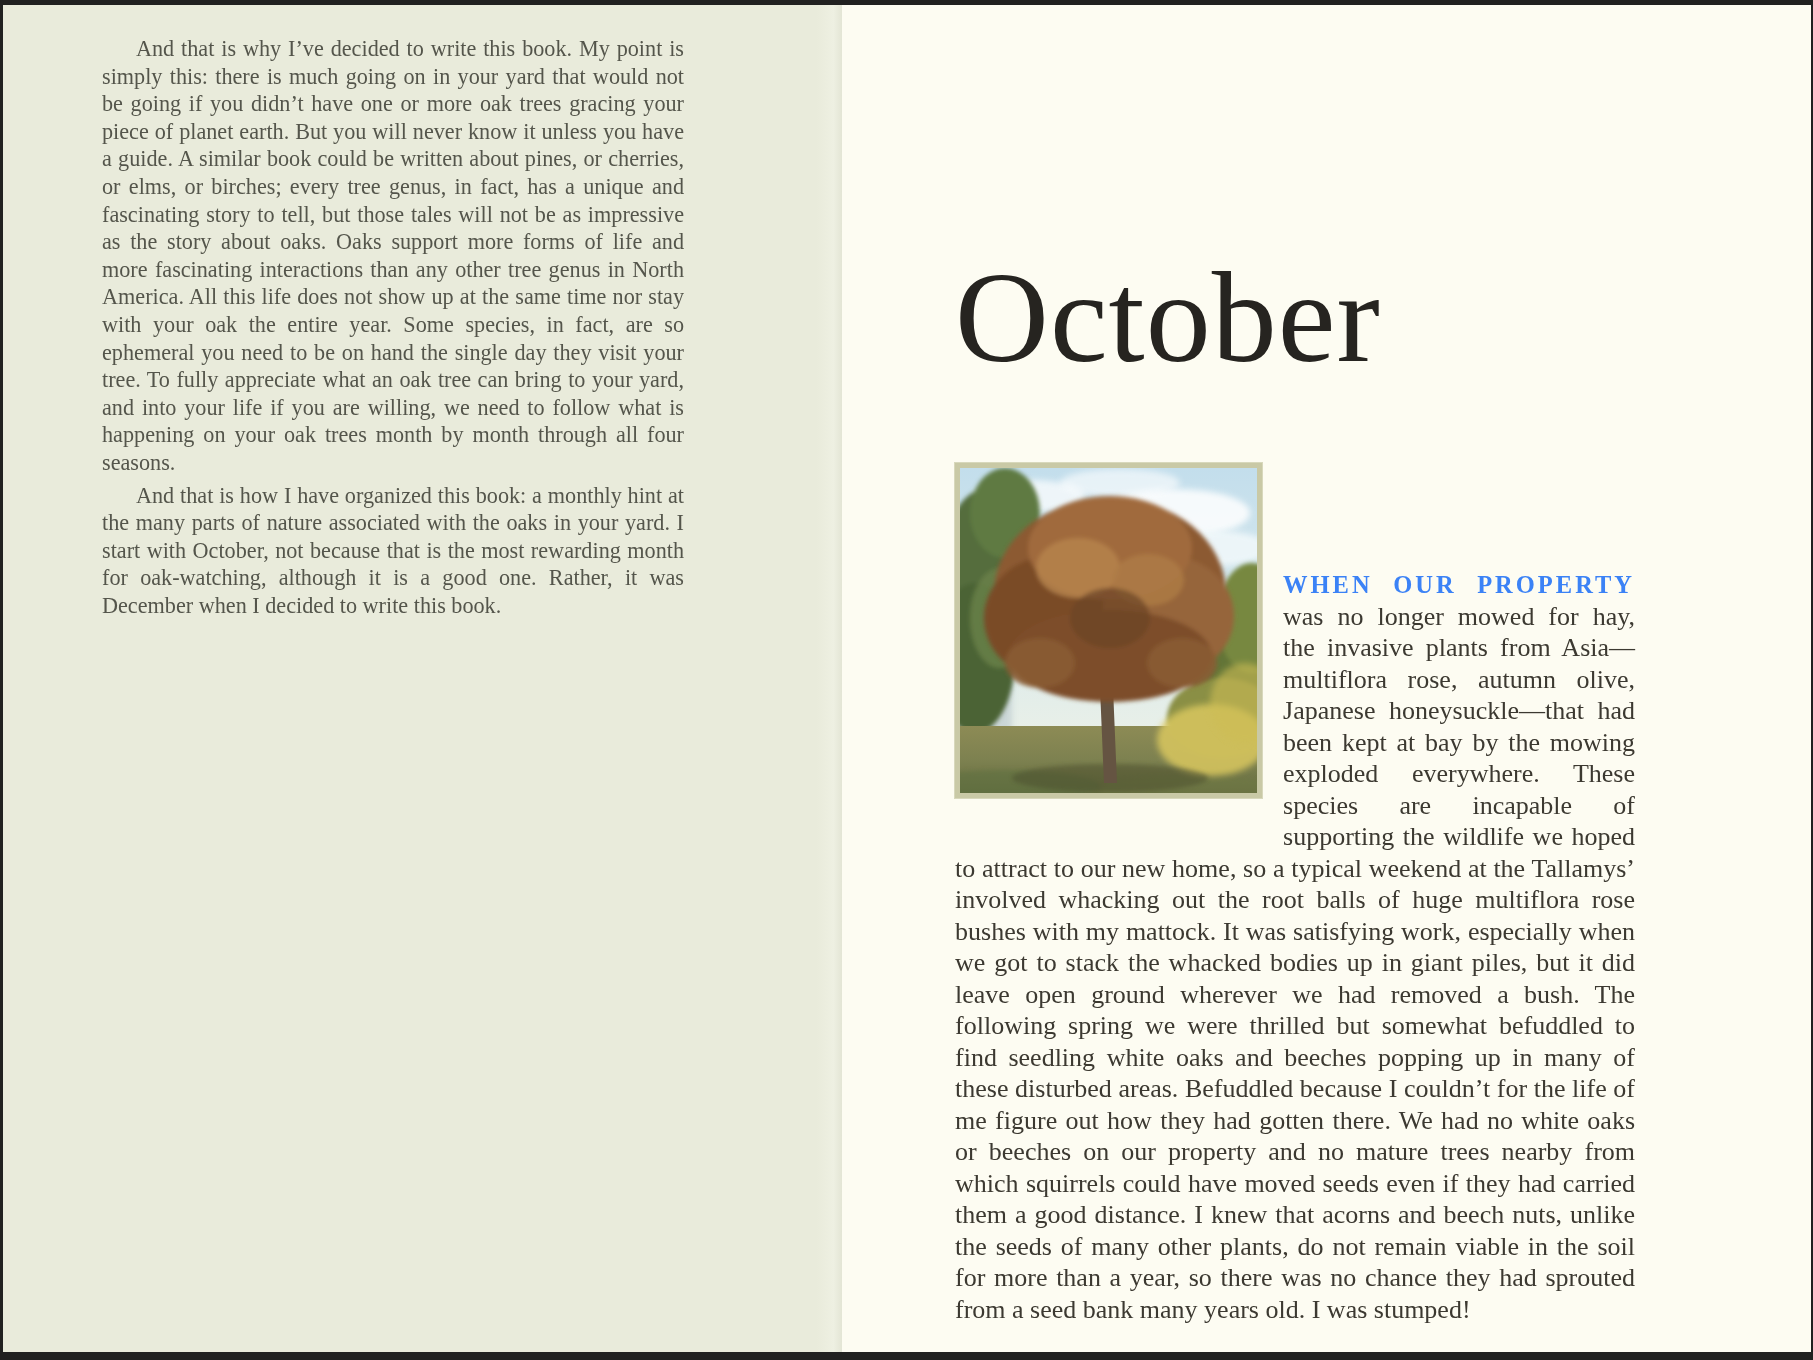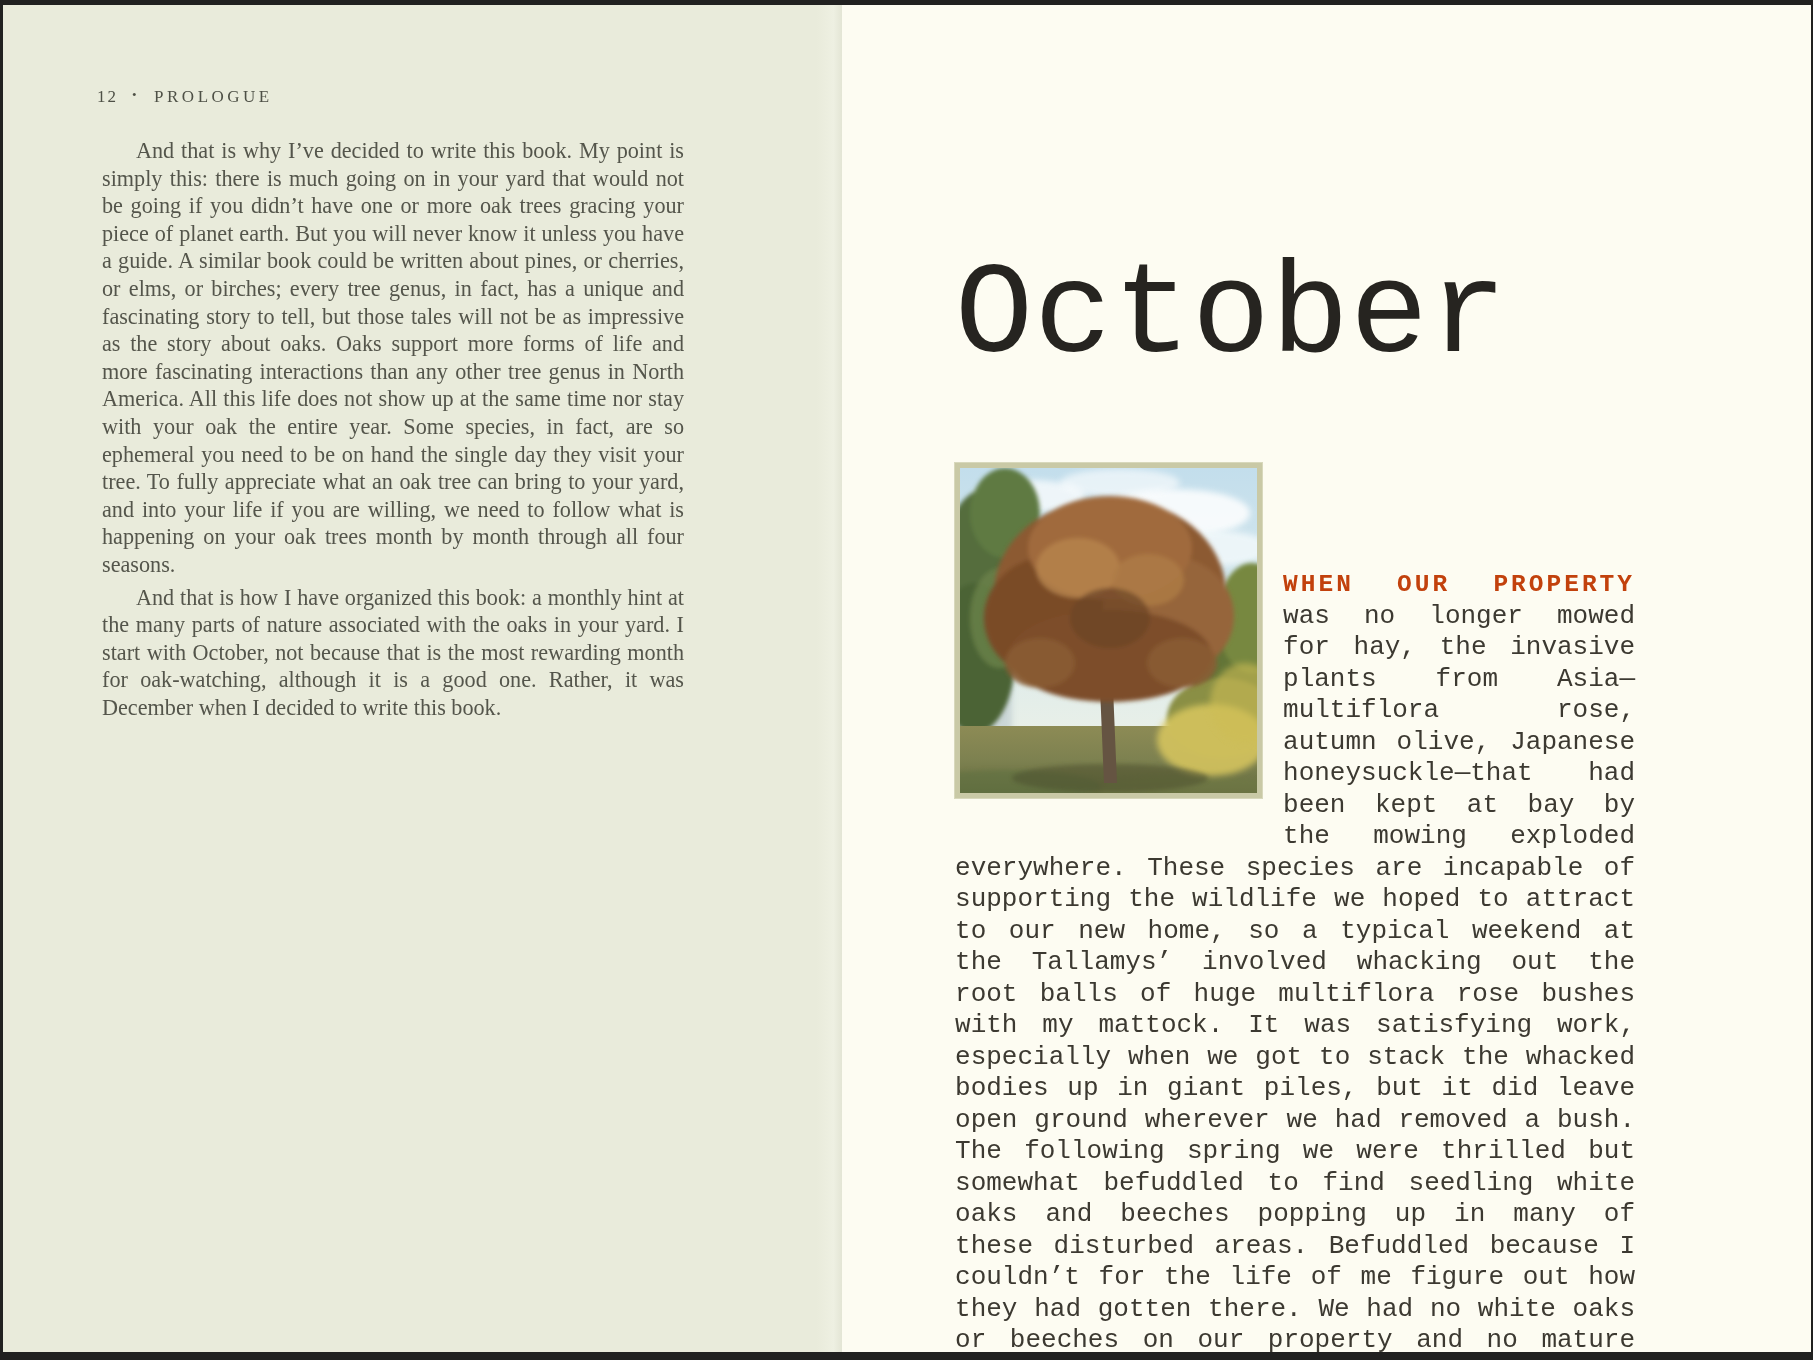--- a/index.html
+++ b/index.html
@@ -18,21 +18,20 @@
   }
   .page{height:1347px;box-sizing:border-box;position:relative;}
   .page-left{
     width:904px;
     background:#e9ebdb;
     background:linear-gradient(to right,#e9ebdb 0%,#e9ebdb 97%,#eef0e2 99%,#e3e5d5 100%);
   }
   .page-right{
     width:1044px;
     background:#fdfcf2;
-    font-family:Liberation Mono, monospace;
   }
   
   .running-head{
     margin:82px 0 0 94px;
     font-size:17px;
     letter-spacing:3.5px;
     color:#4e5046;
     display:flex;align-items:baseline;
   }
   .running-head .pageno{letter-spacing:2px;}
@@ -73,34 +72,29 @@
     padding-top:106px;
     font-size:26px;
     line-height:31.5px;
     color:#3c3931;
     text-align:justify;
   }
   .intro .lead{
     font-weight:700;
     font-size:24.5px;
     letter-spacing:3px;
-    color:#c2410c;
+    color:#3b82f6;
   }
 </style>
 </head>
 <body>
 
 <div class="spread">
 
   <div class="page page-left">
-    <div class="running-head">
-      <span class="pageno">12</span>
-      <span class="sep">•</span>
-      <span class="rtitle">PROLOGUE</span>
-    </div>
     <div class="left-body">
       <p>And that is why I’ve decided to write this book. My point is simply this: there is much going on in your yard that would not be going if you didn’t have one or more oak trees gracing your piece of planet earth. But you will never know it unless you have a guide. A similar book could be written about pines, or cherries, or elms, or birches; every tree genus, in fact, has a unique and fascinating story to tell, but those tales will not be as impressive as the story about oaks. Oaks support more forms of life and more fascinating interactions than any other tree genus in North America. All this life does not show up at the same time nor stay with your oak the entire year. Some species, in fact, are so ephemeral you need to be on hand the single day they visit your tree. To fully appreciate what an oak tree can bring to your yard, and into your life if you are willing, we need to follow what is happening on your oak trees month by month through all four seasons.</p>
       <p>And that is how I have organized this book: a monthly hint at the many parts of nature associated with the oaks in your yard. I start with October, not because that is the most rewarding month for oak-watching, although it is a good one. Rather, it was December when I decided to write this book.</p>
     </div>
   </div>
 
   <div class="page page-right">
     <h1 class="chapter-title">October</h1>
 
     <div class="chapter-content">

